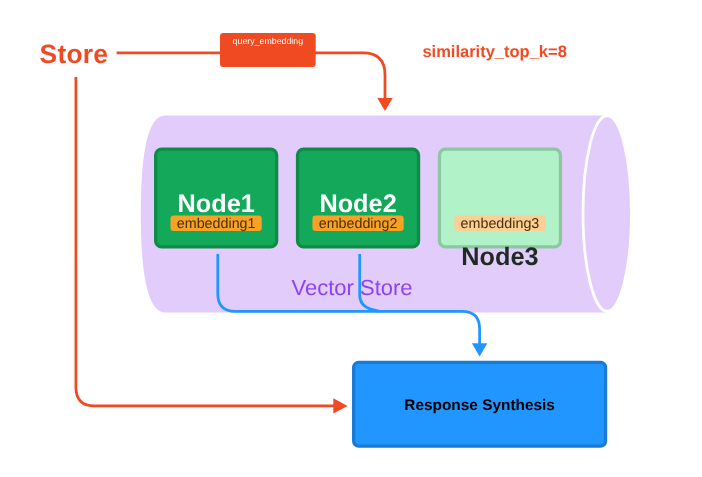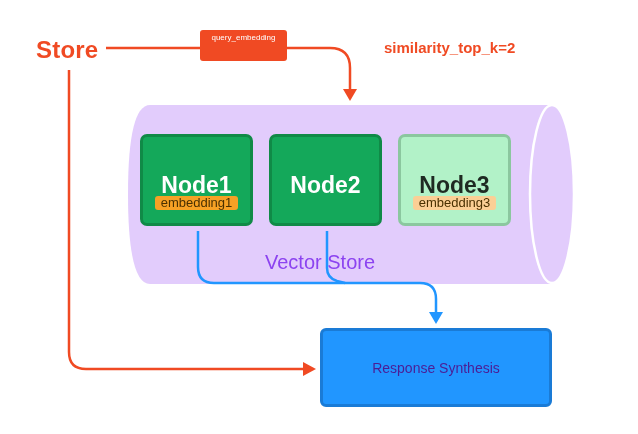--- a/index.html
+++ b/index.html
@@ -12,27 +12,27 @@
                   color: #ffffff; font-size: 8px; line-height: 15px; text-align: center; }
     .topk-label { left: 384px; top: 39px; font-size: 15px; font-weight: bold; color: #f04a23; }
     .node { width: 113px; height: 92px; border-radius: 7px; box-sizing: border-box; border: 3px solid; }
     .node-title { position: absolute; left: 0; right: 0; top: 35px; text-align: center; font-size: 23px; font-weight: bold; }
     .node-emb { position: absolute; left: 12px; right: 12px; top: 59px; height: 14px; border-radius: 3px;
                 font-size: 13px; line-height: 14px; text-align: center; color: #4a3000; }
     .node-active { background: #14a85a; border-color: #108a47; }
     .node-active .node-title { color: #ffffff; }
     .node-active .node-emb { background: #f7a125; }
     .node-inactive { background: #b2f2c8; border-color: #8bc79f; }
-    .node-inactive .node-title { color: #1e2a22; }
+    .node-inactive .node-title { color: #1e2a22; margin-top: 48px; }
     .node-inactive .node-emb { background: #fbcf95; }
     .store-label { left: 265px; top: 251px; font-size: 20px; font-weight: normal; color: #8c43f0; }
     .synth { left: 320px; top: 328px; width: 232px; height: 79px; background: #2196ff; border: 3px solid #1a7bd6;
              border-radius: 6px; box-sizing: border-box; }
-    .synth-label { position: absolute; left: 0; right: 0; top: 29px; text-align: center; color: #4c1d95;
-                   font-size: 14px; font-weight: normal; }
+    .synth-label { position: absolute; left: 0; right: 0; top: 29px; text-align: center; color: #000000;
+                   font-size: 14px; font-weight: bold; }
   </style>
 </head>
 <body>
 
 <svg width="638" height="434" viewBox="0 0 638 434">
   <defs>
     <marker id="arrow-red" markerWidth="10" markerHeight="10" refX="5" refY="5" orient="auto" markerUnits="userSpaceOnUse">
       <path d="M0,0 L10,5 L0,10 z" fill="#f04a23"></path>
     </marker>
     <marker id="arrow-blue" markerWidth="10" markerHeight="10" refX="5" refY="5" orient="auto" markerUnits="userSpaceOnUse">
@@ -51,28 +51,29 @@
   <path d="M69,70 L69,352 Q69,369 86,369 L306,369" fill="none" stroke="#f04a23" stroke-width="2.5"></path>
   <path d="M303,362 L316,369 L303,376 Z" fill="#f04a23"></path>
 
   <path d="M198,231 L198,267 Q198,283 214,283 L420,283 Q436,283 436,299 L436,314" fill="none" stroke="#2196ff" stroke-width="2.5"></path>
   <path d="M327,231 L327,268 Q327,278 337,281 L345,283" fill="none" stroke="#2196ff" stroke-width="2.5"></path>
   <path d="M429,312 L443,312 L436,324 Z" fill="#2196ff"></path>
 </svg>
 
 <div class="abs query-label">Store</div>
 <div class="abs edge-badge">query_embedding</div>
-<div class="abs topk-label">similarity_top_k=2</div>
+<div class="abs topk-label">similarity_top_k=8</div>
 
 <div class="abs node node-active" style="left:140px; top:134px;">
   <div class="node-title">Node1</div>
   <div class="node-emb">embedding1</div>
 </div>
 <div class="abs node node-active" style="left:269px; top:134px;">
   <div class="node-title">Node2</div>
+  <div class="node-emb">embedding2</div>
 </div>
 <div class="abs node node-inactive" style="left:398px; top:134px;">
   <div class="node-title">Node3</div>
   <div class="node-emb">embedding3</div>
 </div>
 
 <div class="abs store-label">Vector Store</div>
 
 <div class="abs synth">
   <div class="synth-label">Response Synthesis</div>

